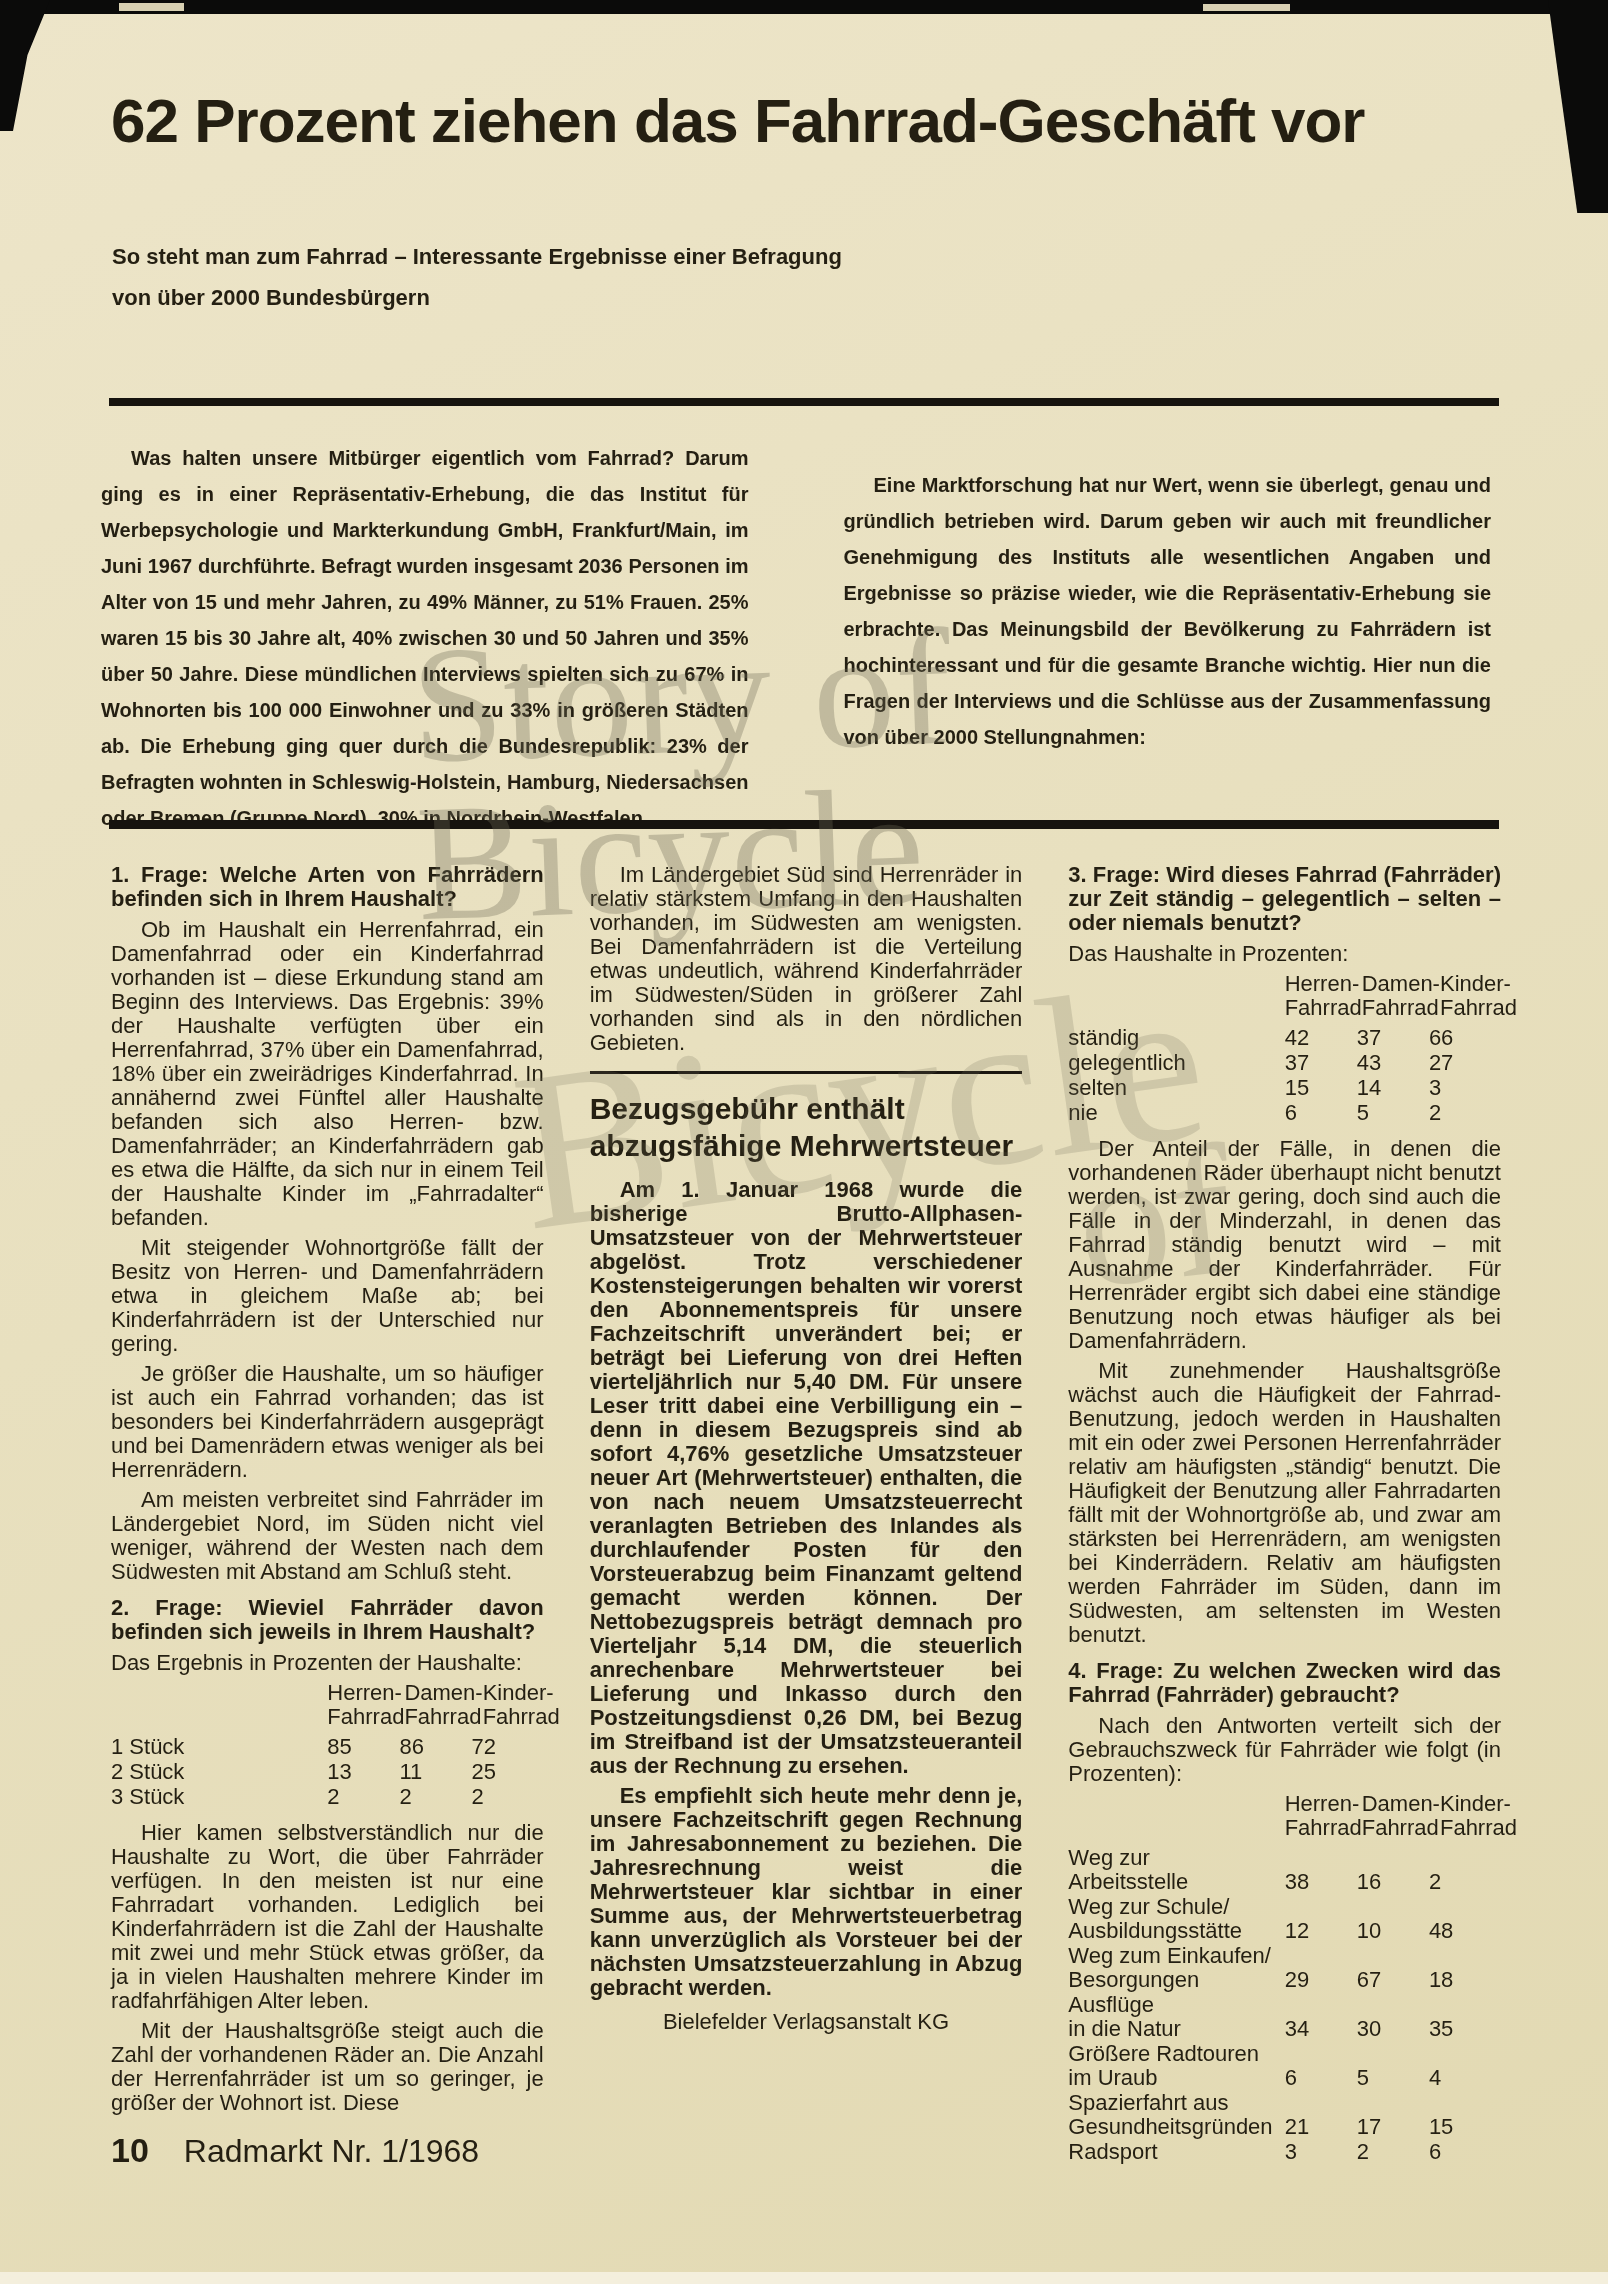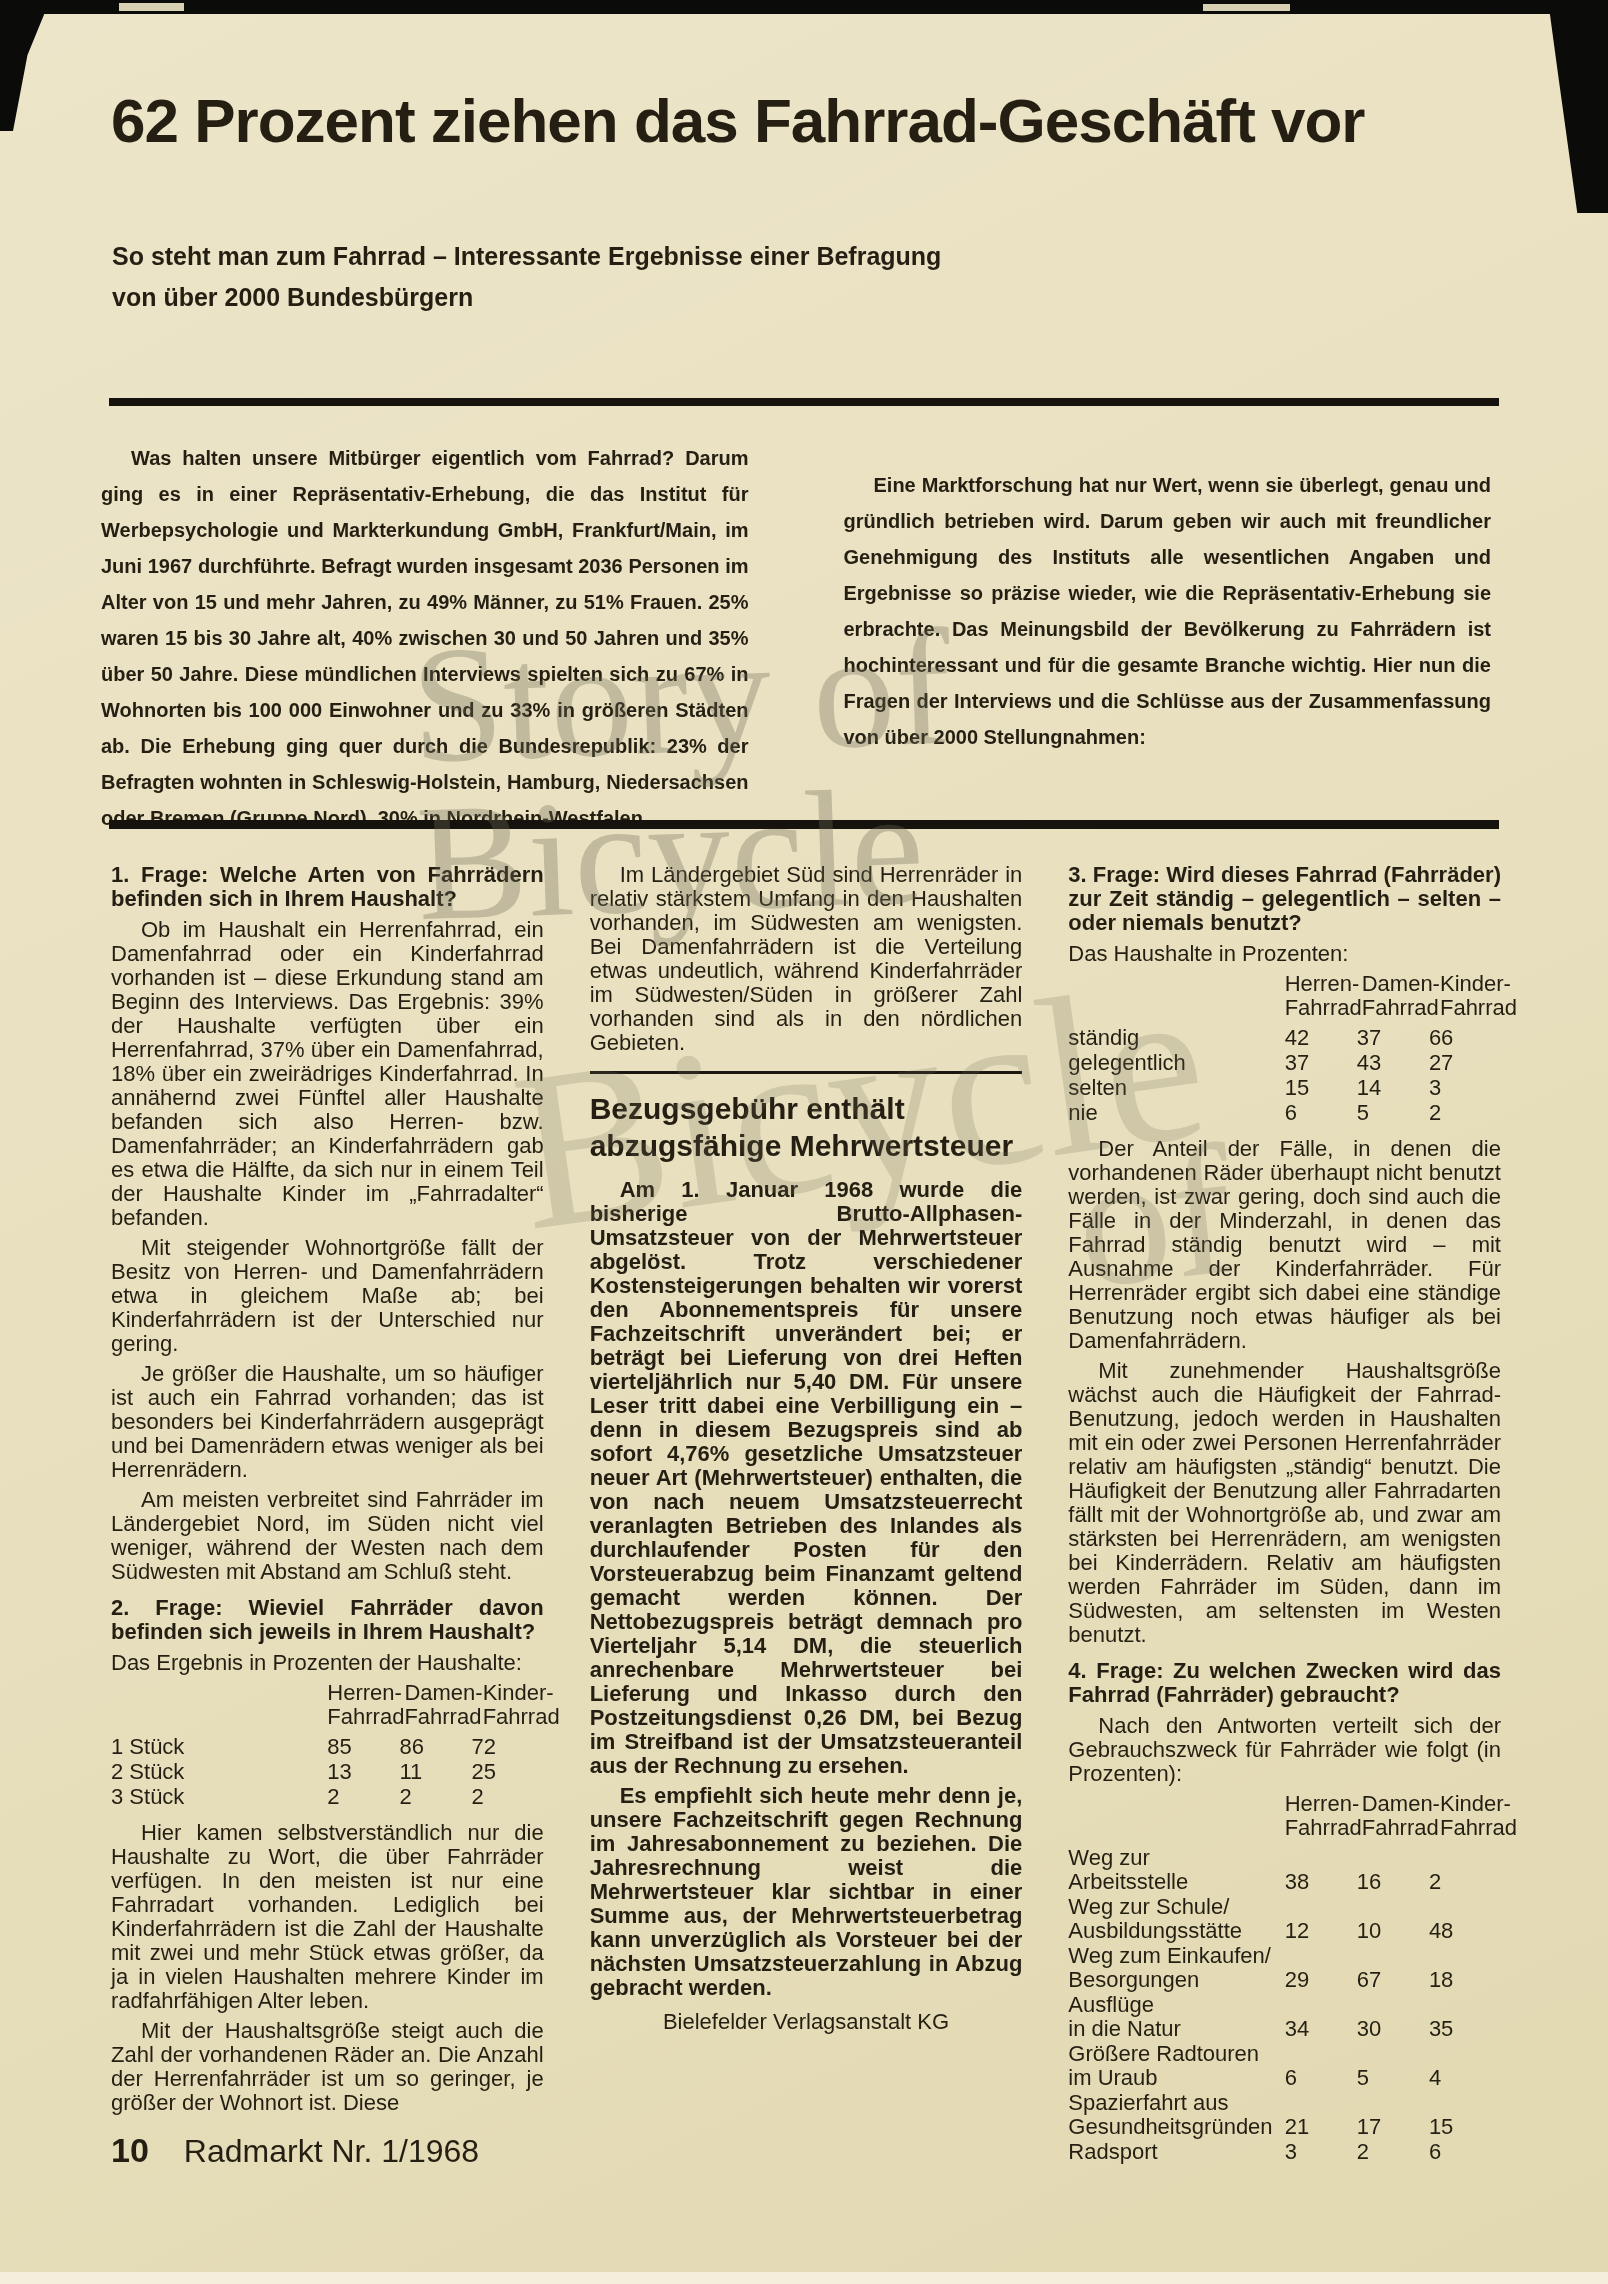--- a/index.html
+++ b/index.html
@@ -13,21 +13,21 @@
   .bar-top-gap1{position:absolute;top:3px;left:119px;width:65px;height:8px;background:#d8d0b2;}
   .bar-top-gap2{position:absolute;top:4px;left:1203px;width:87px;height:7px;background:#d8d0b2;}
   .corner-left{position:absolute;top:0;left:0;width:50px;height:131px;background:#0b0b0a;
     clip-path:polygon(0 0,100% 0,55% 42%,26% 100%,0 100%);}
   .corner-right{position:absolute;top:0;right:0;width:61px;height:213px;background:#0b0b0a;
     clip-path:polygon(0 0,100% 0,100% 100%,48% 100%,18% 38%);}
   .bar-bottom{position:absolute;bottom:0;left:0;width:1609px;height:13px;background:#f4efdd;}
 
   .title{position:absolute;left:111px;top:85px;font-size:62px;font-weight:bold;
     letter-spacing:-1px;white-space:nowrap;}
-  .subtitle{position:absolute;left:112px;top:236px;font-size:25px;font-weight:bold;line-height:41px;}
+  .subtitle{position:absolute;left:112px;top:236px;font-size:22px;font-weight:bold;line-height:41px;}
   .rule{position:absolute;left:109px;width:1390px;background:#16130e;}
   .rule1{top:398px;height:8px;}
   .rule2{top:820px;height:9px;}
 
   .intro{position:absolute;left:101px;top:440px;width:1390px;display:grid;
     grid-template-columns:1fr 1fr;column-gap:95px;
     font-weight:bold;font-size:20px;line-height:36px;text-align:justify;}
   .intro p{margin:0;}
   .indent1{text-indent:30px;}
   .gap-top{margin-top:27px !important;}

